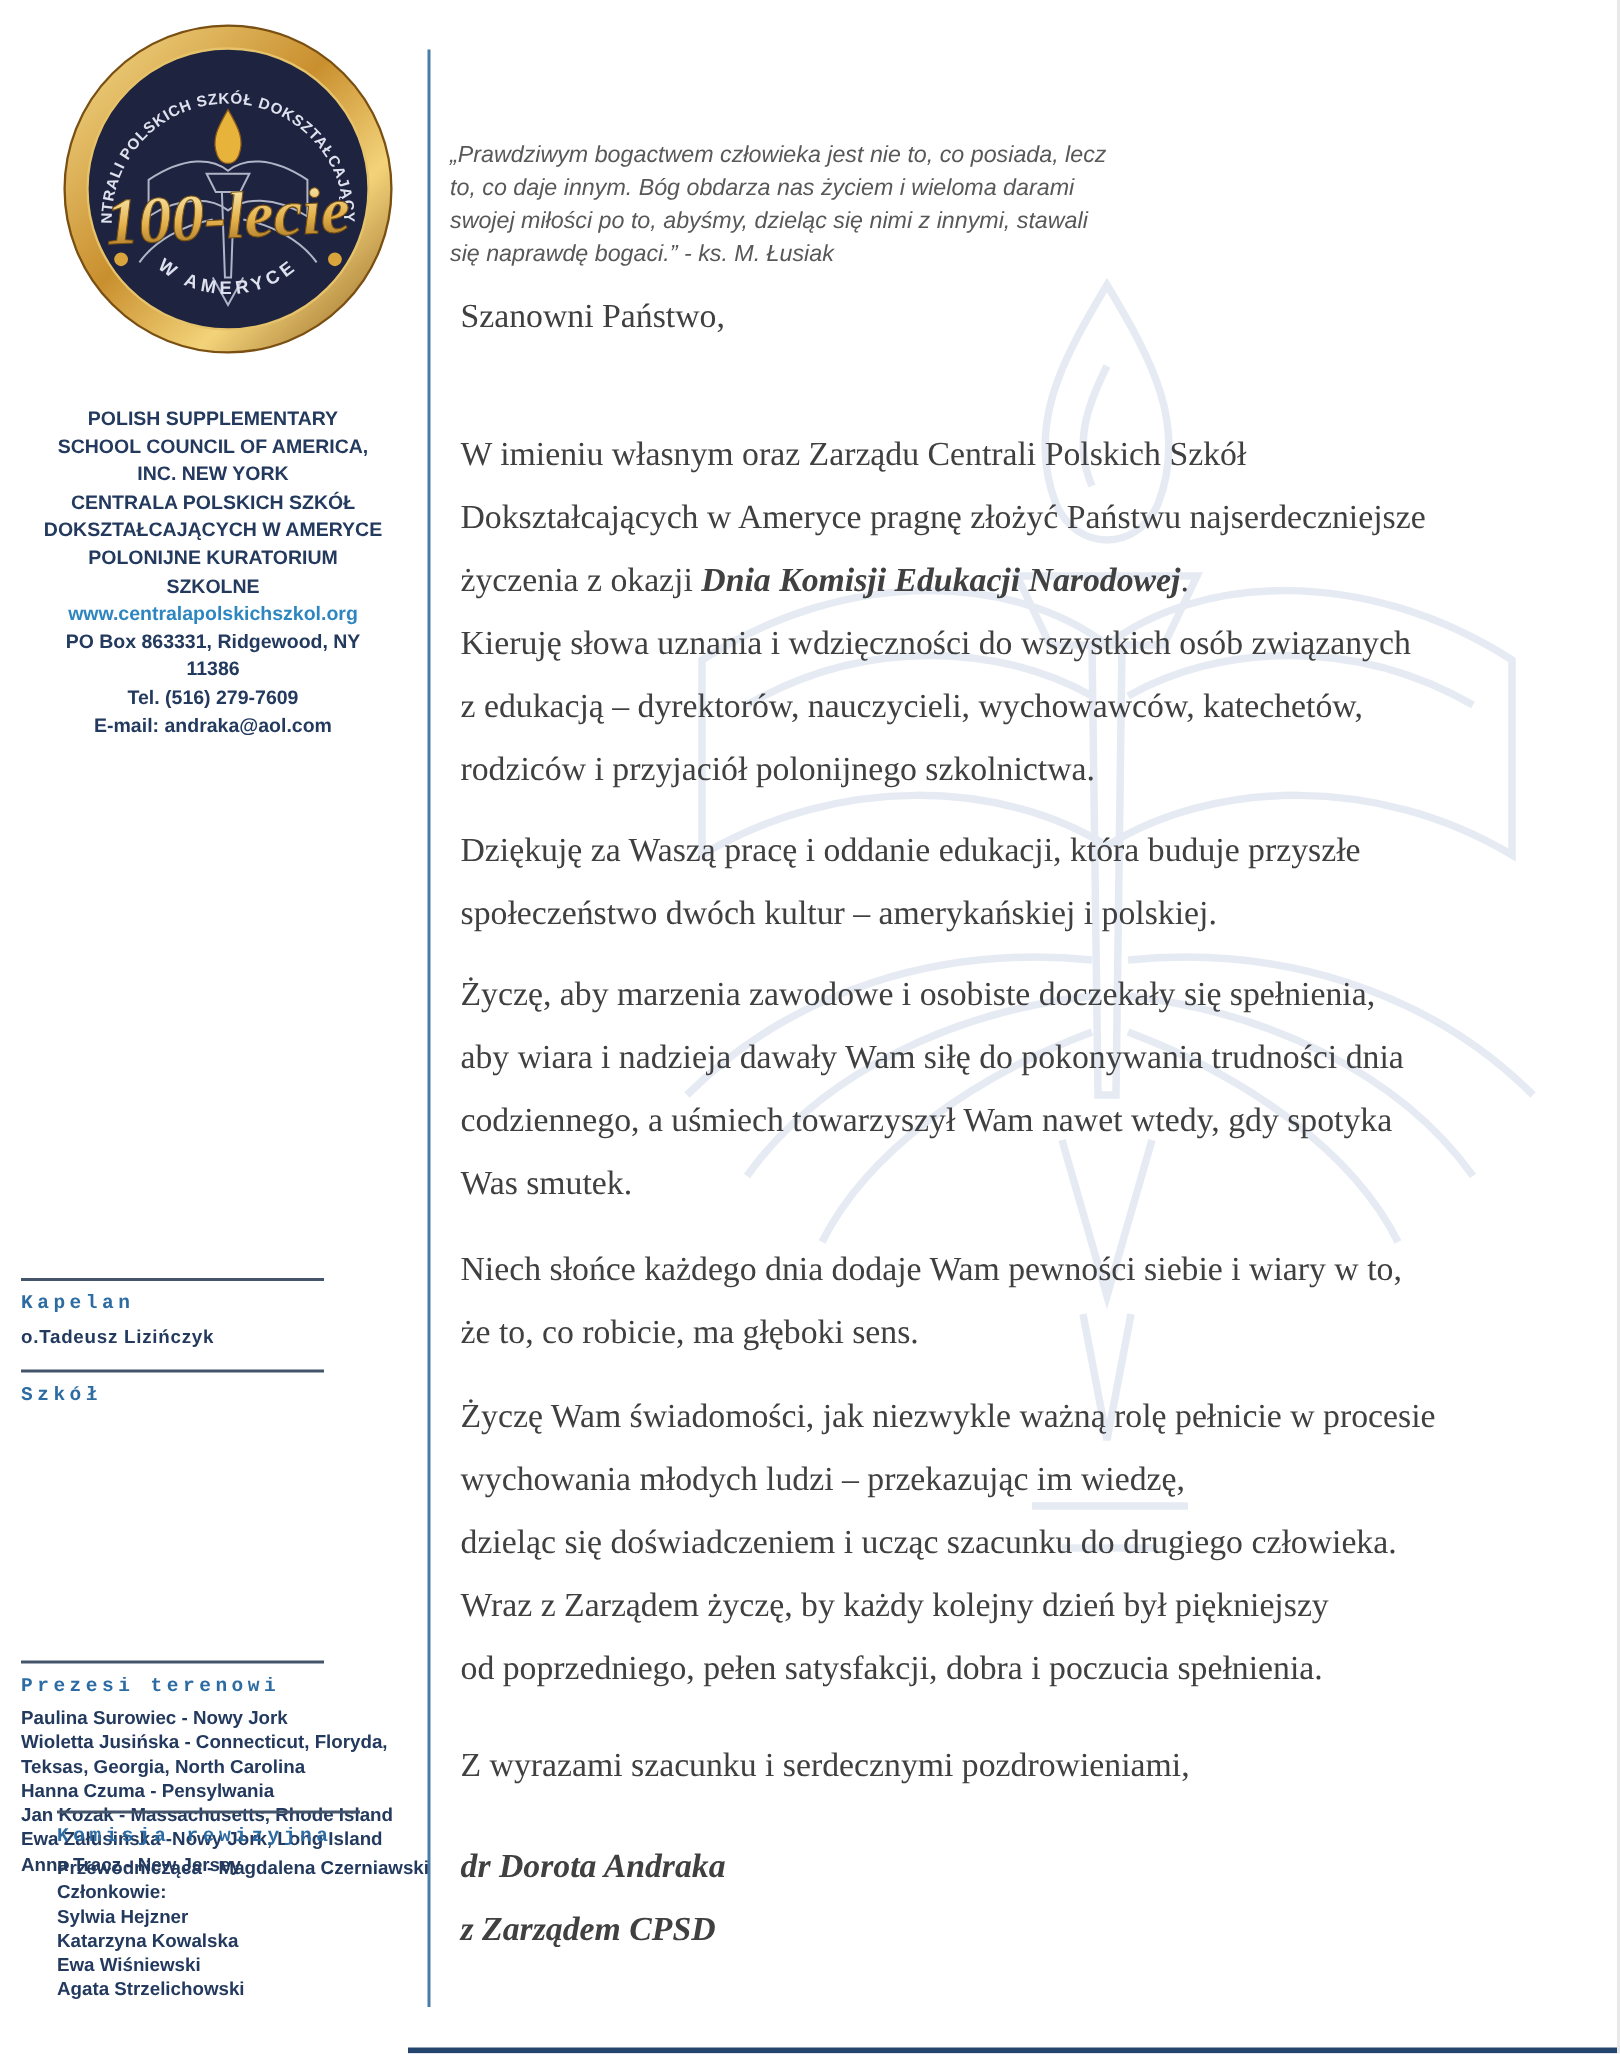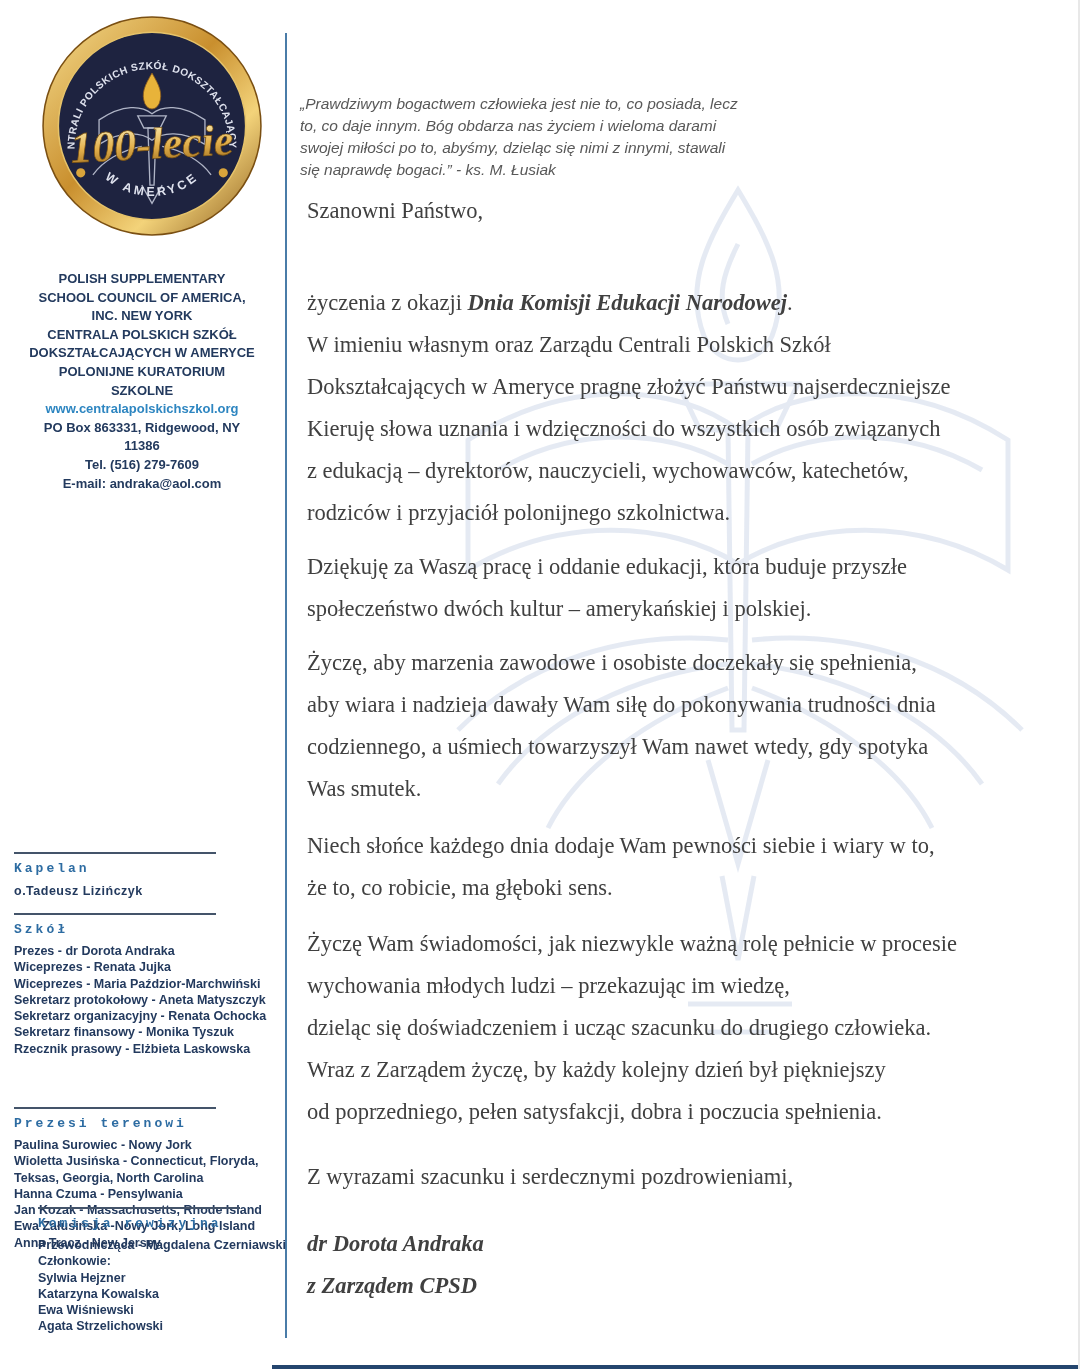--- a/index.html
+++ b/index.html
@@ -146,27 +146,20 @@
 
   <div class="side-sec sec-kapelan">
     <div class="side-rule"></div>
     <div class="side-heading">Kapelan</div>
     <div class="side-lines kapelan-name">o.Tadeusz Lizińczyk</div>
   </div>
 
   <div class="side-sec sec-zarzad">
     <div class="side-rule"></div>
     <div class="side-heading">Szkół</div>
-    <div class="side-lines">Prezes - dr Dorota Andraka
-Wiceprezes - Renata Jujka
-Wiceprezes - Maria Paździor-Marchwiński
-Sekretarz protokołowy - Aneta Matyszczyk
-Sekretarz organizacyjny - Renata Ochocka
-Sekretarz finansowy - Monika Tyszuk
-Rzecznik prasowy - Elżbieta Laskowska</div>
   </div>
 
   <div class="side-sec sec-prezesi">
     <div class="side-rule"></div>
     <div class="side-heading">Prezesi terenowi</div>
     <div class="side-lines">Paulina Surowiec - Nowy Jork
 Wioletta Jusińska - Connecticut, Floryda,
 Teksas, Georgia, North Carolina
 Hanna Czuma - Pensylwania
 Jan Kozak - Massachusetts, Rhode Island
@@ -181,22 +174,22 @@
 Członkowie:
 Sylwia Hejzner
 Katarzyna Kowalska
 Ewa Wiśniewski
 Agata Strzelichowski</div>
   </div>
 
   <div class="letter">
     <p class="greeting">Szanowni Państwo,</p>
 
-    <p class="p1"><span class="blockline"><span>życzenia z okazji </span><span class="hl">Dnia Komisji Edukacji Narodowej</span><span>.</span></span><span class="blockline">W imieniu własnym oraz Zarządu Centrali Polskich Szkół
-Dokształcających w Ameryce pragnę złożyć Państwu najserdeczniejsze</span><span class="blockline">Kieruję słowa uznania i wdzięczności do wszystkich osób związanych
+    <p class="p1"><span class="blockline">W imieniu własnym oraz Zarządu Centrali Polskich Szkół
+Dokształcających w Ameryce pragnę złożyć Państwu najserdeczniejsze</span><span class="blockline"><span>życzenia z okazji </span><span class="hl">Dnia Komisji Edukacji Narodowej</span><span>.</span></span><span class="blockline">Kieruję słowa uznania i wdzięczności do wszystkich osób związanych
 z edukacją – dyrektorów, nauczycieli, wychowawców, katechetów,
 rodziców i przyjaciół polonijnego szkolnictwa.</span></p>
 
     <p class="p2">Dziękuję za Waszą pracę i oddanie edukacji, która buduje przyszłe
 społeczeństwo dwóch kultur – amerykańskiej i polskiej.</p>
     <p class="p3">Życzę, aby marzenia zawodowe i osobiste doczekały się spełnienia,
 aby wiara i nadzieja dawały Wam siłę do pokonywania trudności dnia
 codziennego, a uśmiech towarzyszył Wam nawet wtedy, gdy spotyka
 Was smutek.</p>
     <p class="p4">Niech słońce każdego dnia dodaje Wam pewności siebie i wiary w to,

